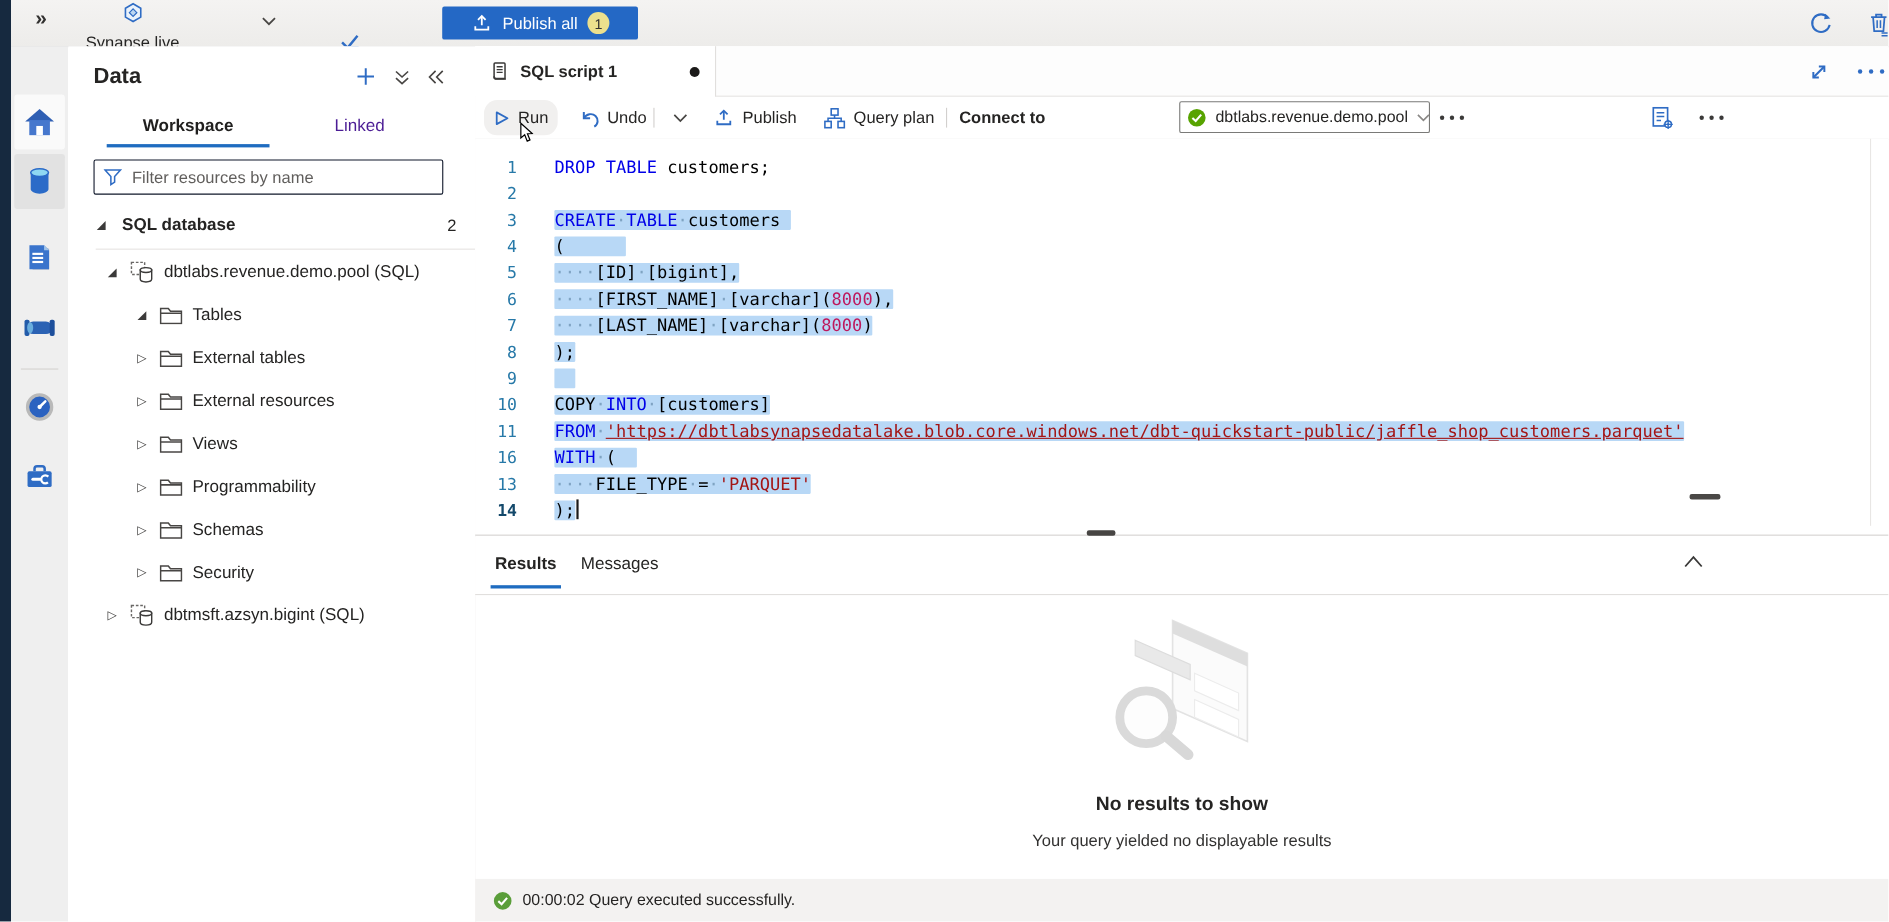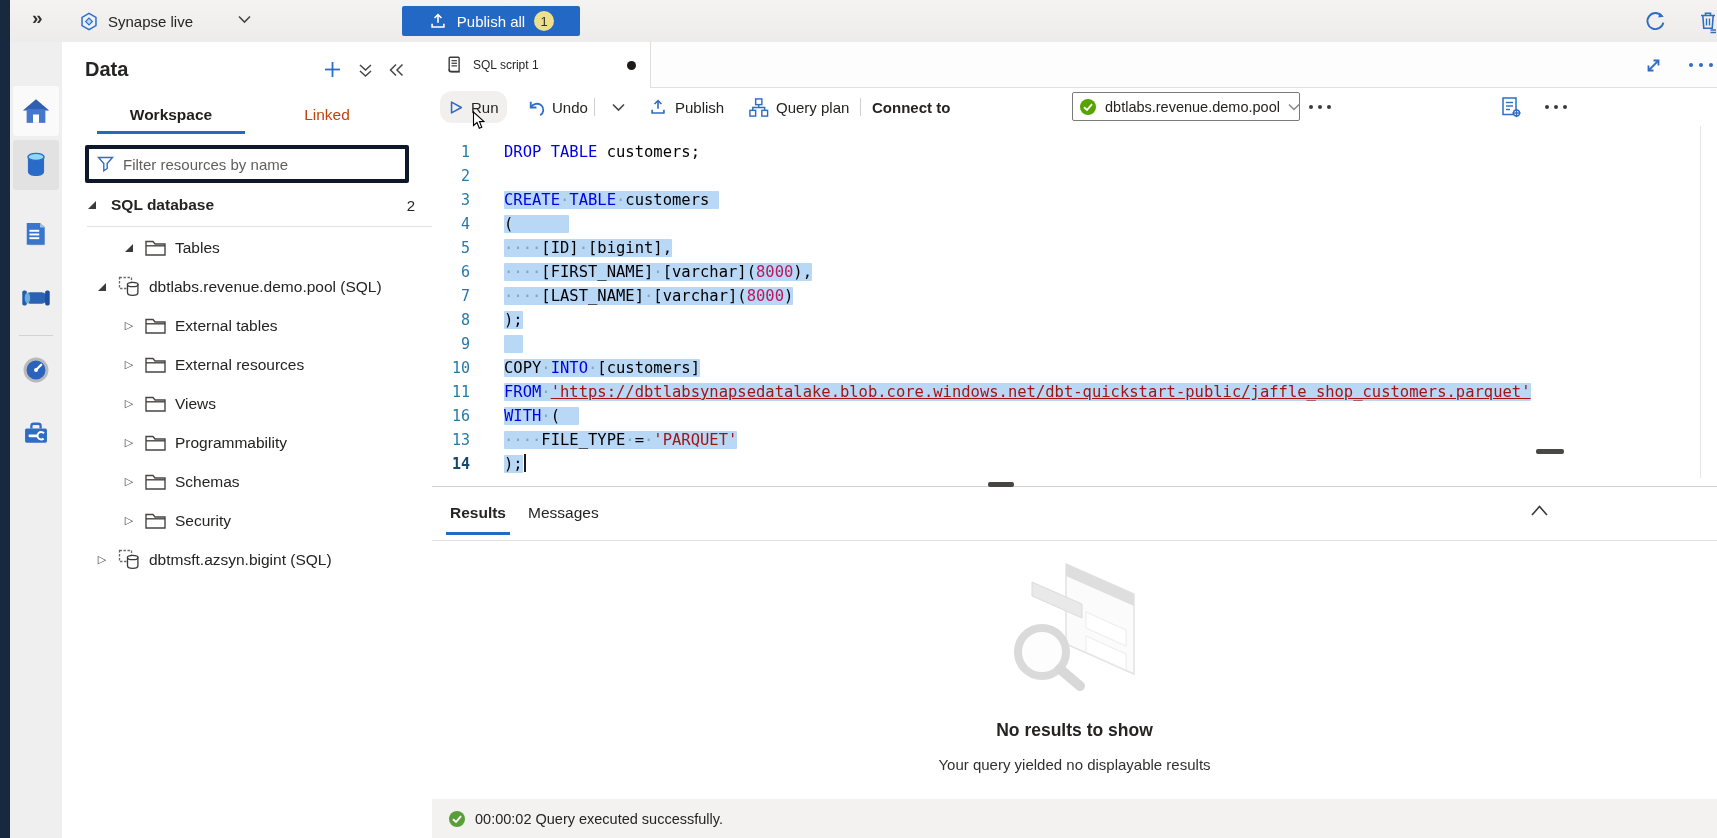--- a/index.html
+++ b/index.html
@@ -3,21 +3,21 @@
 <meta charset="utf-8">
 <style>
   html,body{margin:0;padding:0;background:#fff;}
   #app{position:relative;width:1717px;height:838px;overflow:hidden;
        font-family:"Liberation Sans",sans-serif;color:#252423;background:#fff;}
   
   #strip{position:absolute;left:0;top:0;width:10px;height:838px;background:#16293f;}
   
   #topbar{position:absolute;left:10px;top:0;right:0;height:42px;
           background:linear-gradient(#f4f3f2,#edecea);border-bottom:1px solid #c8c6c4;}
-  #topbar .itm{position:absolute;top:0;height:42px;display:flex;align-items:center;gap:8px;font-size:15px;}
+  #topbar .itm{position:absolute;top:0;height:42px;display:flex;align-items:center;gap:8px;font-size:15px;flex-direction:column;}
   #tb-chevrons{position:absolute;left:22px;top:7px;font-size:19px;color:#323130;font-weight:bold;}
   #tb-mode{left:68px;}
   #tb-mode-chev{position:absolute;left:228px;top:15px;}
   #tb-validate{left:272px;margin-top:28px;}
   #pub-btn{position:absolute;left:392px;top:6px;height:30px;width:178px;background:#2468c5;border:none;
            border-radius:2px;color:#fff;display:flex;align-items:center;justify-content:center;gap:9px;
            font-size:15px;font-family:inherit;cursor:pointer;}
   #pub-badge{width:20px;height:20px;border-radius:50%;background:#ece08d;color:#323130;font-size:13px;
              display:flex;align-items:center;justify-content:center;}
   #tb-refresh{position:absolute;left:1634px;top:10px;}
@@ -32,26 +32,26 @@
   
   #sidebar{position:absolute;left:62px;top:42px;width:370px;bottom:0;background:#fff;
            border-right:1px solid #e1dfdd;}
   #sb-title{position:absolute;left:23px;top:16px;font-size:20px;font-weight:700;}
   .sb-hicon{position:absolute;top:18px;cursor:pointer;}
   #sb-plus{left:261px;}
   #sb-dblchev{left:296px;top:21px;}
   #sb-collapse{left:326px;top:21px;}
   #sb-tabs{position:absolute;left:0;top:56px;width:370px;height:36px;}
   .stab{position:absolute;top:0;height:33px;display:flex;align-items:center;justify-content:center;
-        font-size:15.5px;cursor:pointer;color:#c2410c;}
+        font-size:15.5px;cursor:pointer;color:#4c1d95;}
   .stab.active{font-weight:600;color:#201f1e;}
   .stab.active::after{content:"";position:absolute;left:0;right:0;bottom:-3px;height:3px;background:#1f6cc0;}
   #stab-0{left:35px;width:148px;}
   #stab-1{left:210px;width:110px;}
-  #sb-filter{position:absolute;left:23px;top:103px;width:316px;height:30px;border:4px solid #0f172a;
+  #sb-filter{position:absolute;left:23px;top:103px;width:316px;height:30px;border:1px solid #0f172a;
              border-radius:2px;background:#fff;}
   #sb-filter svg{position:absolute;left:8px;top:7px;}
   #sb-filter input{position:absolute;left:32px;top:1px;width:278px;height:26px;border:none;outline:none;
                    font-family:inherit;font-size:15px;color:#323130;}
   #sb-filter input::placeholder{color:#605e5c;opacity:1;}
   #sb-root{position:absolute;left:23px;top:150px;width:340px;height:26px;display:flex;align-items:center;
            gap:12px;cursor:pointer;}
   #sb-root .rlabel{font-size:15.5px;font-weight:600;}
   #sb-root .rcount{margin-left:auto;padding-right:10px;font-size:15px;}
   #sb-divider{position:absolute;left:25px;top:184px;width:345px;height:1px;background:#e5e3e1;}
@@ -61,21 +61,21 @@
   .tw.col{font-size:11px;}
   .tw.exp i{display:block;width:0;height:0;border-left:8px solid transparent;border-bottom:8px solid #3b3a39;}
   .ticon{display:inline-flex;flex:none;}
   
   #main{position:absolute;left:432px;top:42px;right:0;bottom:0;background:#fff;}
   #tabrow{position:absolute;left:0;top:0;right:0;height:46px;background:#fdfdfd;}
   #tabrow-border{position:absolute;left:218px;right:0;bottom:0;height:1px;background:#e3e1df;}
   #doc-tab{position:absolute;left:0;top:0;width:218px;height:46px;background:#fff;
            border-right:1px solid #e1dfdd;display:flex;align-items:center;gap:10px;padding:0;cursor:pointer;}
   #doc-tab .ticn{margin-left:12px;display:inline-flex;}
-  #doc-tab .tttl{font-size:12px;font-weight:400;}
+  #doc-tab .tttl{font-size:15px;font-weight:700;}
   #doc-dot{position:absolute;left:195px;top:19px;width:9px;height:9px;border-radius:50%;background:#1b1a19;}
   #tab-expand{position:absolute;left:1212px;top:14px;cursor:pointer;}
   #tab-more{position:absolute;left:1256px;top:20px;cursor:pointer;}
   
   #toolbar{position:absolute;left:0;top:46px;right:0;height:38px;background:#fff;border-bottom:1px solid #ececec;}
   .tbtn{position:absolute;top:3px;height:32px;display:flex;align-items:center;gap:7px;padding:0 8px;
         font-size:15px;color:#252423;cursor:pointer;border-radius:12px;background:transparent;border:none;
         font-family:inherit;}
   .tbtn.hover{background:#f1f0ef;}
   .tsep{position:absolute;top:10px;width:1px;height:18px;background:#d2d0ce;}
@@ -294,44 +294,44 @@
     <div id="sb-root">
       <span class="tw exp">
           <i></i>
         </span>
       <span class="rlabel">SQL database</span>
       <span class="rcount">2</span>
     </div>
     <div id="sb-divider"></div>
 
     <div id="tree">
-        <div class="trow" style="padding-left: 60px;">
-          <span class="tw exp">
-            <i></i>
-          </span>
-          <span class="ticon">
-            <svg width="21" height="17" viewBox="0 0 21 17">
-              <path d="M1 2.5 h7 l2 2.5 h10 v11 H1 z" fill="none" stroke="#484644" stroke-width="1.4"></path>
-              <line x1="1" y1="6.8" x2="20" y2="6.8" stroke="#484644" stroke-width="1.4"></line>
-            </svg>
-          </span>
-          <span>Tables</span>
-        </div>
         <div class="trow" style="padding-left: 33px;">
           <span class="tw exp">
             <i></i>
           </span>
           <span class="ticon">
             <svg width="22" height="21" viewBox="0 0 22 21">
               <rect x="1.5" y="1.5" width="12" height="11" fill="none" stroke="#6a6866" stroke-width="1.3" stroke-dasharray="2.4 1.6"></rect>
               <path d="M9.5 8.5 v8.2 c0 1.5 2.3 2.6 5.2 2.6 s5.2-1.1 5.2-2.6 V8.5 z" fill="#fff" stroke="#3b3a39" stroke-width="1.3"></path>
               <ellipse cx="14.7" cy="8.5" rx="5.2" ry="2.2" fill="#fff" stroke="#3b3a39" stroke-width="1.3"></ellipse>
             </svg>
           </span>
           <span>dbtlabs.revenue.demo.pool (SQL)</span>
+        </div>
+        <div class="trow" style="padding-left: 60px;">
+          <span class="tw exp">
+            <i></i>
+          </span>
+          <span class="ticon">
+            <svg width="21" height="17" viewBox="0 0 21 17">
+              <path d="M1 2.5 h7 l2 2.5 h10 v11 H1 z" fill="none" stroke="#484644" stroke-width="1.4"></path>
+              <line x1="1" y1="6.8" x2="20" y2="6.8" stroke="#484644" stroke-width="1.4"></line>
+            </svg>
+          </span>
+          <span>Tables</span>
         </div>
         <div class="trow" style="padding-left: 60px;">
           <span class="tw col">▷</span>
           <span class="ticon">
             <svg width="21" height="17" viewBox="0 0 21 17">
               <path d="M1 2.5 h7 l2 2.5 h10 v11 H1 z" fill="none" stroke="#484644" stroke-width="1.4"></path>
               <line x1="1" y1="6.8" x2="20" y2="6.8" stroke="#484644" stroke-width="1.4"></line>
             </svg>
           </span>
           <span>External tables</span>

